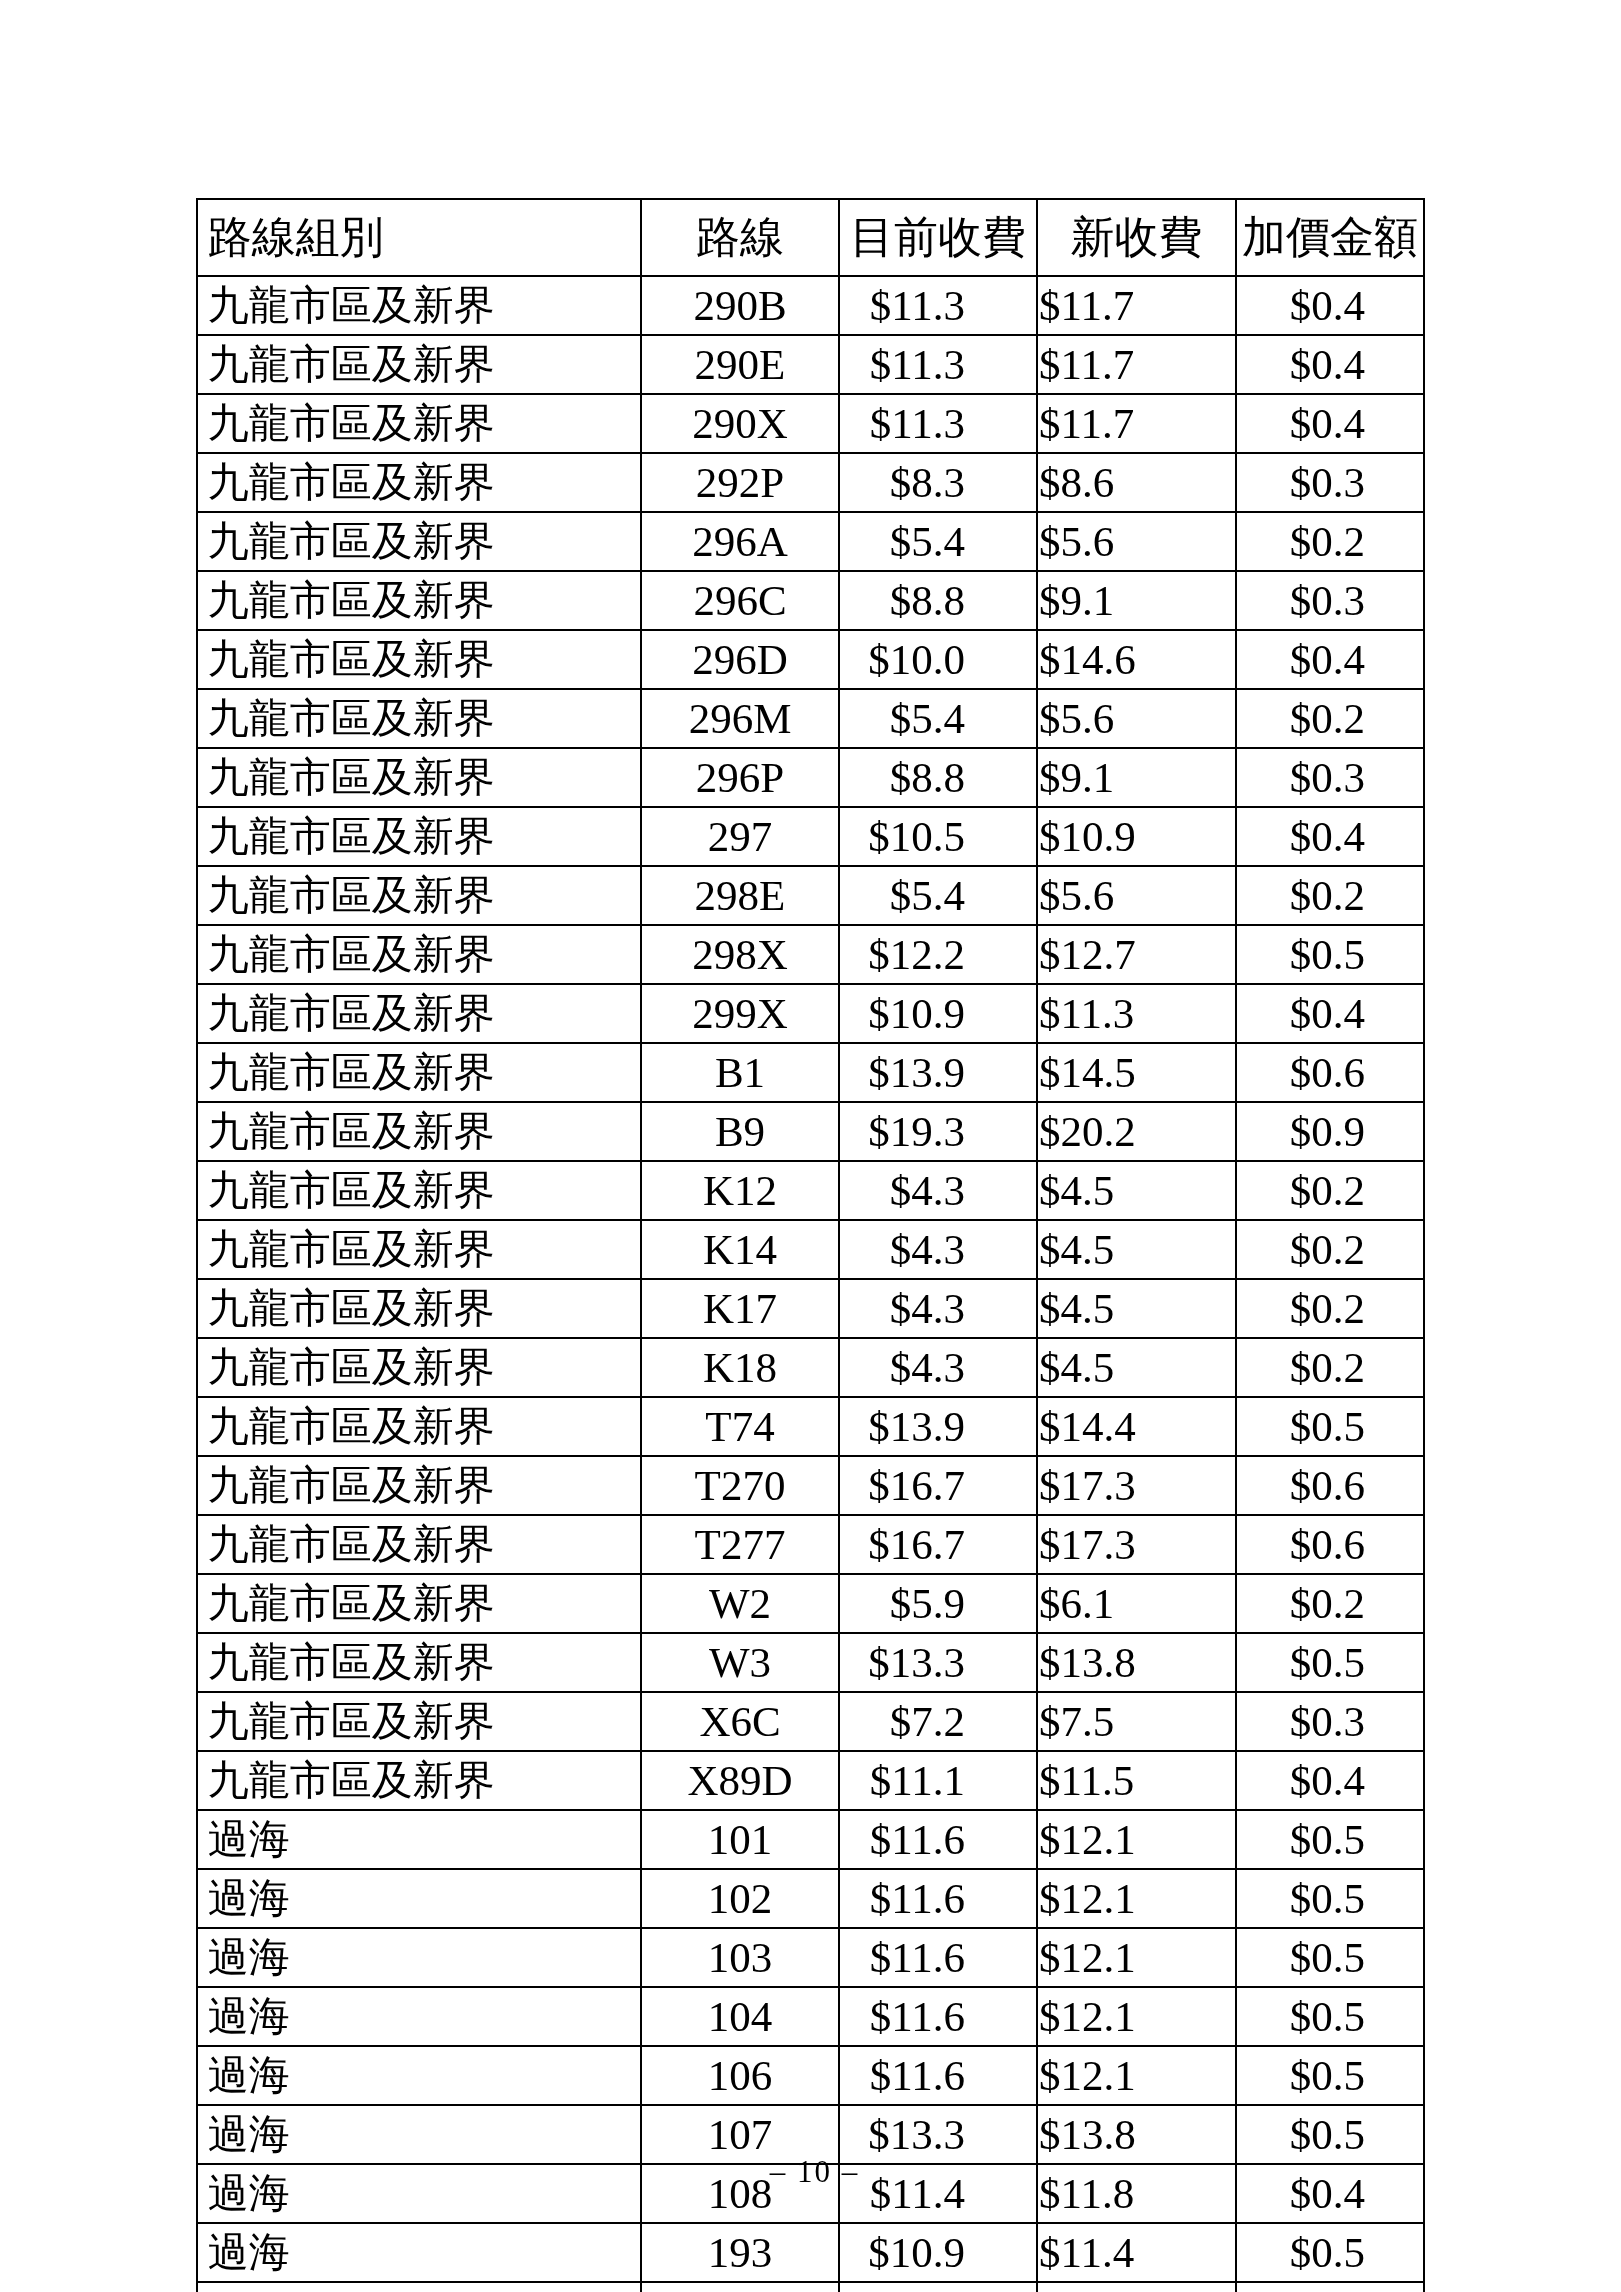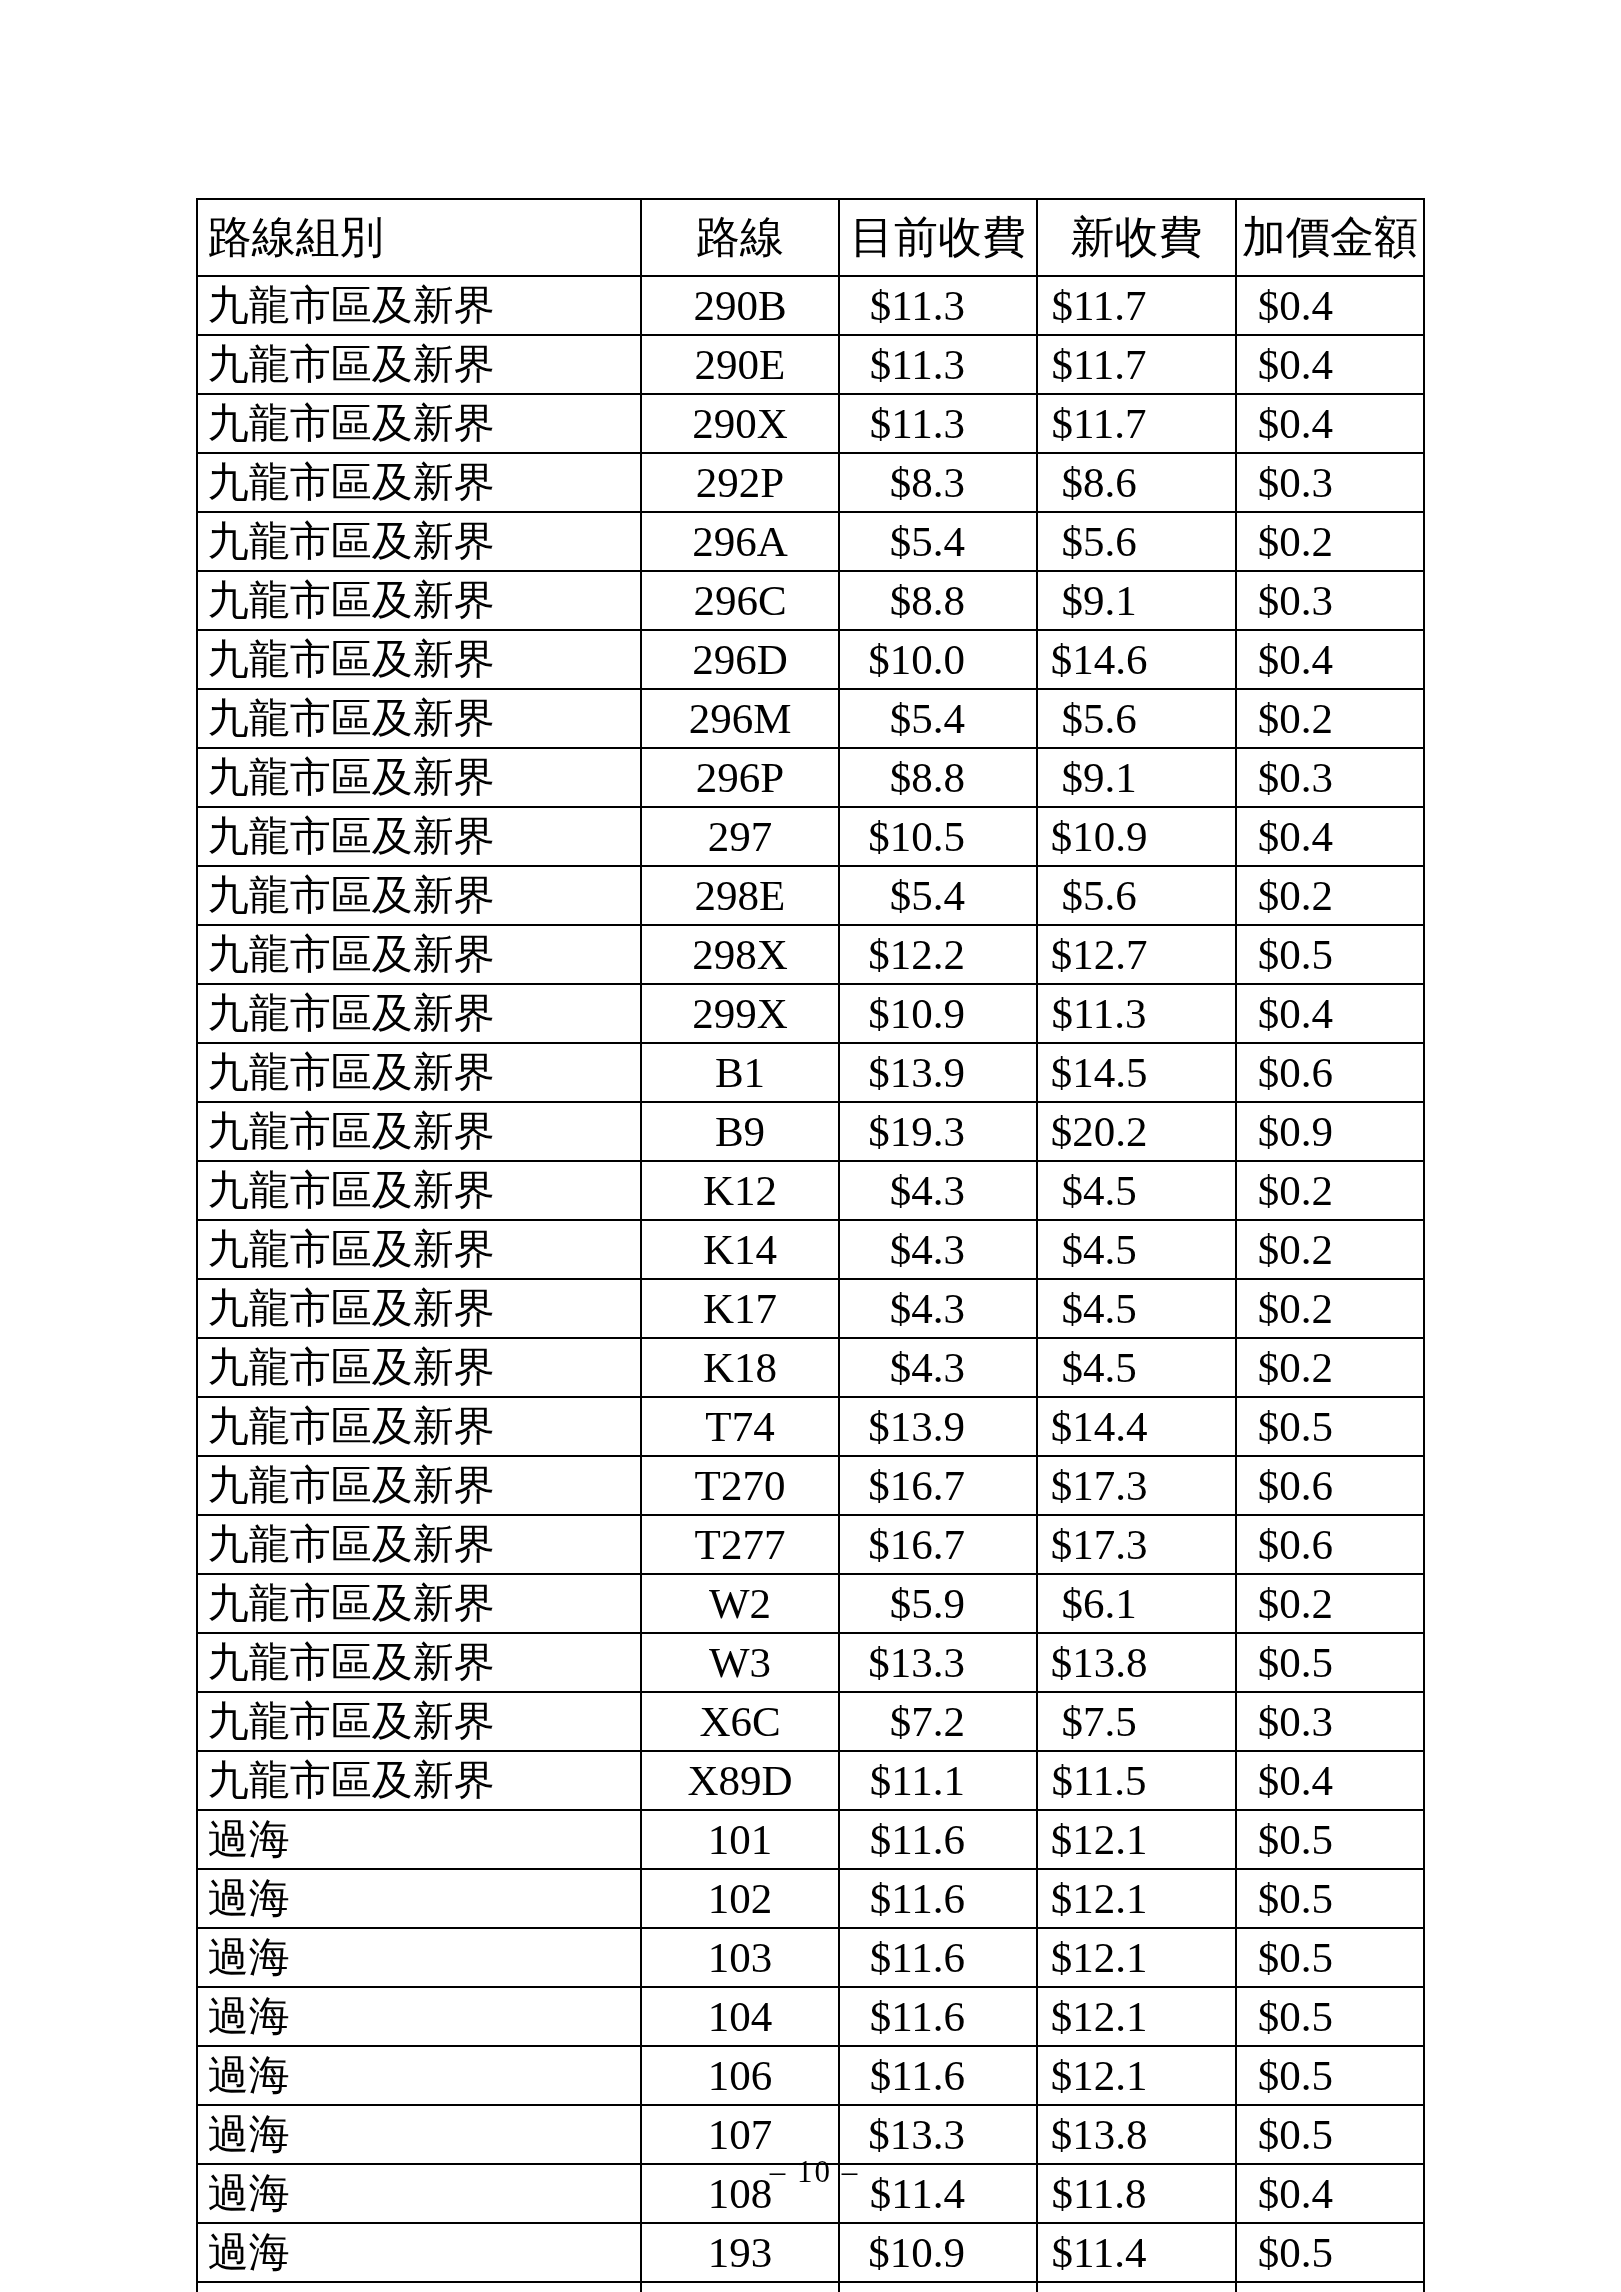--- a/index.html
+++ b/index.html
@@ -42,22 +42,22 @@
   col.c-group { width: 444px; }
   col.c-route { width: 198px; }
   col.c-cur   { width: 198px; }
   col.c-new   { width: 199px; }
   col.c-inc   { width: 188px; }
 
   th.col-group, td.col-group { text-align: left; padding-left: 9.8px; }
   th.col-route, th.col-cur, th.col-new, th.col-inc { text-align: center; }
   td.col-route { text-align: center; font-size: 43px; }
   td.col-cur   { text-align: right; padding-right: 71px; font-size: 43px; }
-  td.col-new   { text-align: center; padding-right: 76px; font-size: 43px; }
-  td.col-inc   { text-align: right; padding-right: 90px; font-size: 43px; }
+  td.col-new   { text-align: left; padding-right: 76px; font-size: 43px; }
+  td.col-inc   { text-align: right; padding-right: 58px; font-size: 43px; }
 
   .page-footer {
     position: absolute;
     left: 4px;
     top: 2154px;
     width: 100%;
     text-align: center;
     font-size: 31px;
     letter-spacing: 2px;
   }

